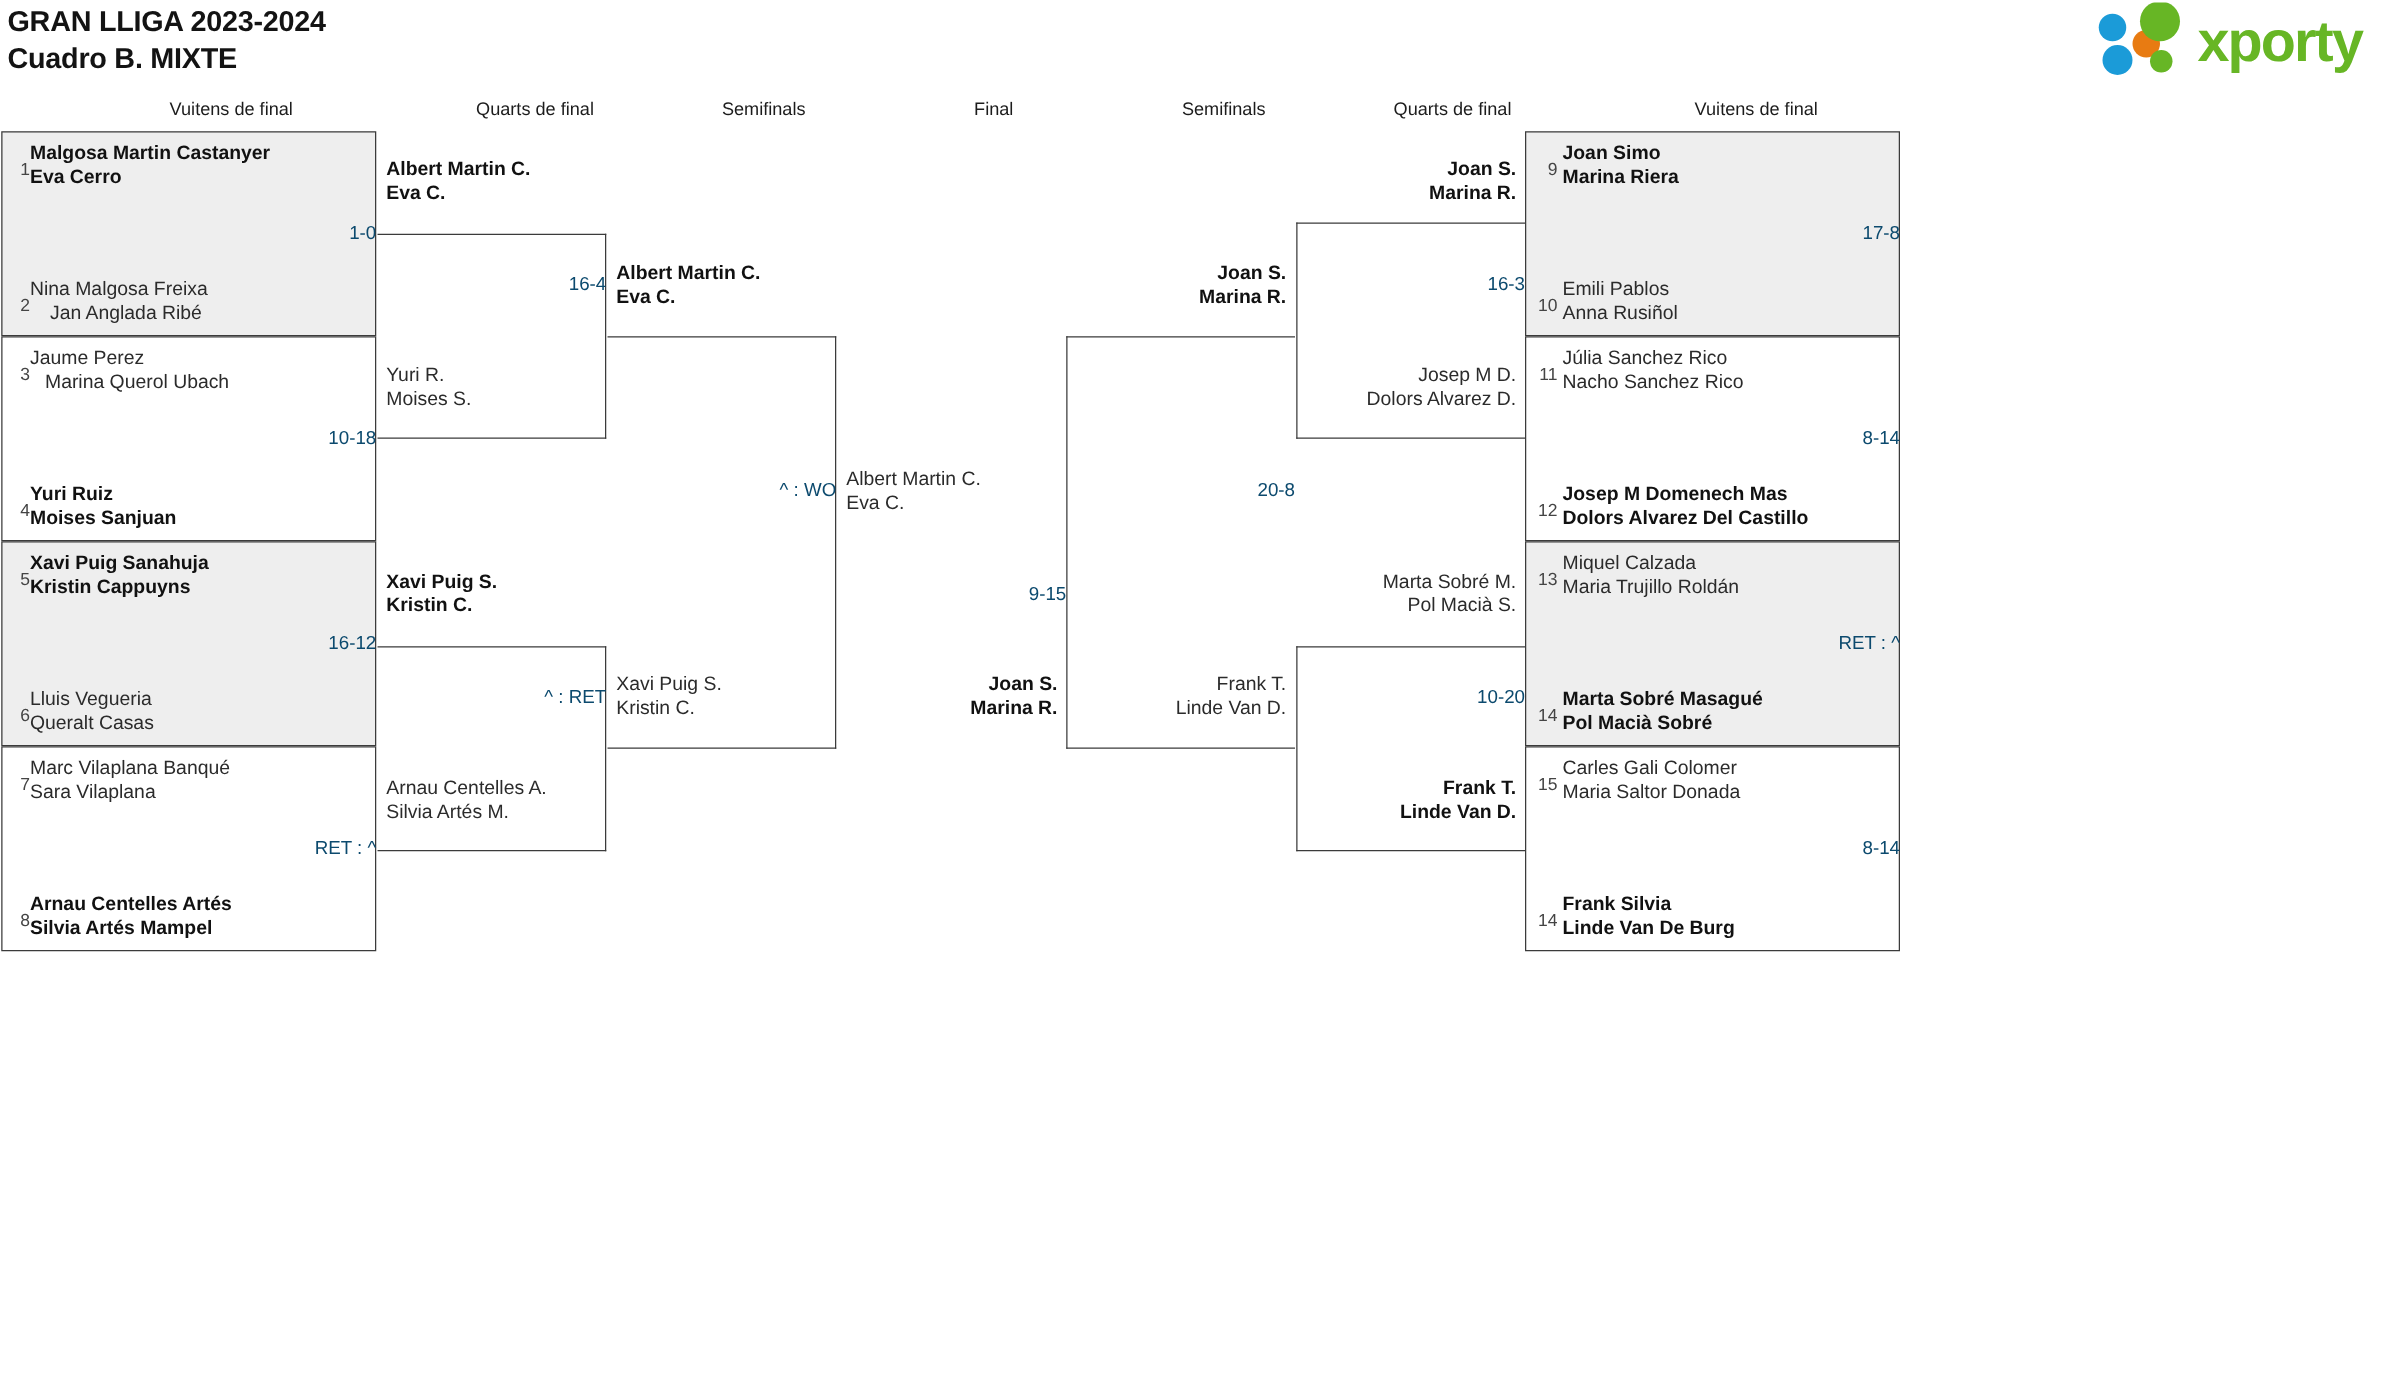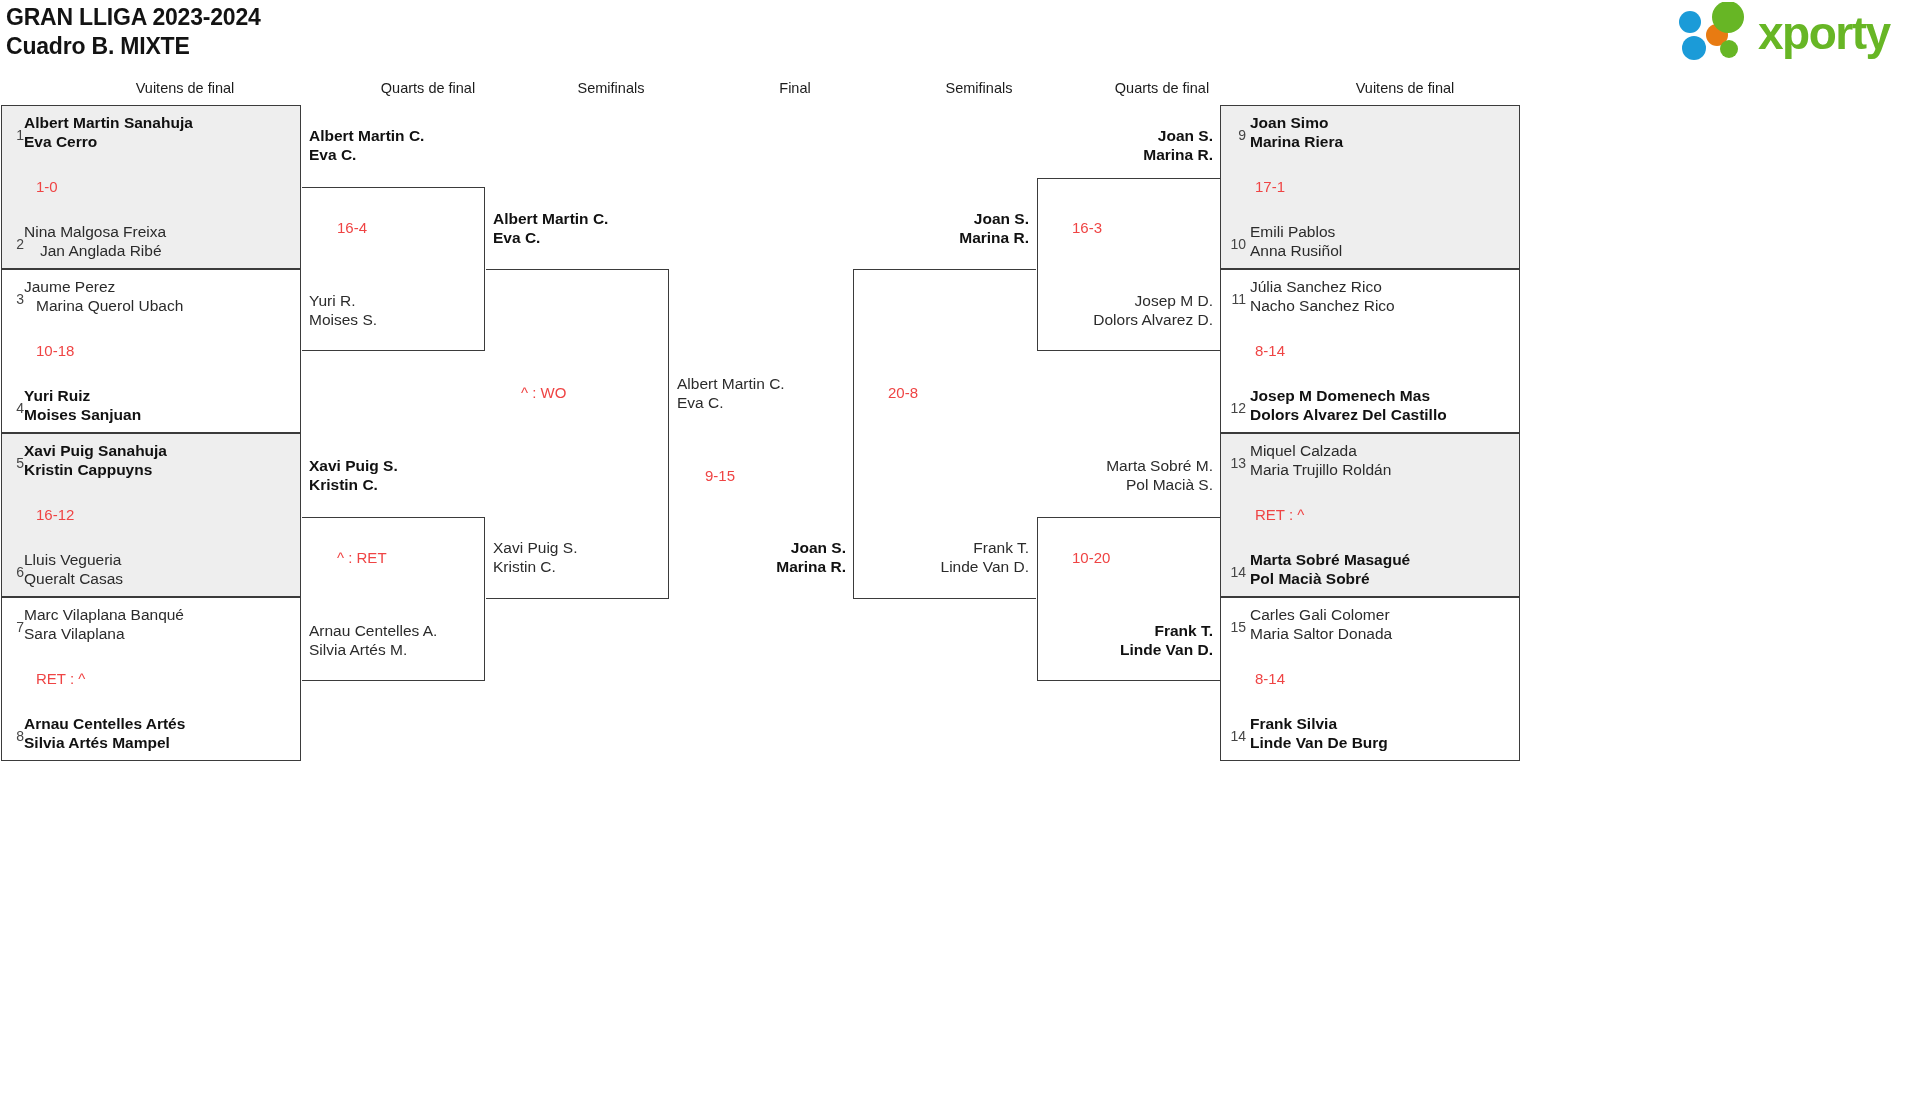--- a/index.html
+++ b/index.html
@@ -83,24 +83,23 @@
     white-space: nowrap;
   }
   .team.win {
     font-weight: 700;
     color: #111;
   }
   .team.right { text-align: right; }
   .score {
     position: absolute;
     font-size: 15px;
-    color: #ef4444;
+    color: #0c4a6e;
     white-space: nowrap;
-    text-align: left;
-    margin-left: 35px;
+    text-align: right;
   }
 
   
   .connector {
     position: absolute;
     box-sizing: border-box;
     border: 1px solid #3b3b3b;
     background: transparent;
   }
   .connector.left-open  { border-left: none; }
@@ -128,21 +127,21 @@
 <div class="round-header" style="left:60px;  width:250px;">Vuitens de final</div>
 <div class="round-header" style="left:303px; width:250px;">Quarts de final</div>
 <div class="round-header" style="left:486px; width:250px;">Semifinals</div>
 <div class="round-header" style="left:670px; width:250px;">Final</div>
 <div class="round-header" style="left:854px; width:250px;">Semifinals</div>
 <div class="round-header" style="left:1037px;width:250px;">Quarts de final</div>
 <div class="round-header" style="left:1280px;width:250px;">Vuitens de final</div>
 
 <div class="slot shaded" style="left:1px; top:105px; width:300px; height:164px;"></div>
 <div class="seed" style="left:2px;  top:128px;">1</div>
-<div class="team win" style="left:24px; top:113px;">Albert Martin Sanahuja</div>
+<div class="team win" style="left:24px; top:113px;">Malgosa Martin Castanyer</div>
 <div class="team win" style="left:24px; top:132px;">Eva Cerro</div>
 <div class="score" style="left:1px; top:178px; width:300px;">1-0</div>
 <div class="seed" style="left:2px;  top:237px;">2</div>
 <div class="team" style="left:24px; top:222px;">Nina Malgosa Freixa</div>
 <div class="team" style="left:40px; top:241px;">Jan Anglada Ribé</div>
 
 <div class="slot plain" style="left:1px; top:269px; width:300px; height:164px;"></div>
 <div class="seed" style="left:2px;  top:292px;">3</div>
 <div class="team" style="left:24px; top:277px;">Jaume Perez</div>
 <div class="team" style="left:24px; top:296px;margin-left:12px;">Marina Querol Ubach</div>
@@ -214,21 +213,21 @@
 <div class="team right" style="left:1037px; top:456px; width:176px;">Marta Sobré M.</div>
 <div class="team right" style="left:1037px; top:475px; width:176px;">Pol Macià S.</div>
 <div class="score" style="left:1037px; top:549px; width:183px;">10-20</div>
 <div class="team win right" style="left:1037px; top:621px; width:176px;">Frank T.</div>
 <div class="team win right" style="left:1037px; top:640px; width:176px;">Linde Van D.</div>
 
 <div class="slot shaded" style="left:1220px; top:105px; width:300px; height:164px;"></div>
 <div class="seed" style="left:1224px; top:128px;">9</div>
 <div class="team win" style="left:1250px; top:113px;">Joan Simo</div>
 <div class="team win" style="left:1250px; top:132px;">Marina Riera</div>
-<div class="score" style="left:1220px; top:178px; width:300px;">17-1</div>
+<div class="score" style="left:1220px; top:178px; width:300px;">17-8</div>
 <div class="seed" style="left:1224px; top:237px;">10</div>
 <div class="team" style="left:1250px; top:222px;">Emili Pablos</div>
 <div class="team" style="left:1250px; top:241px;">Anna Rusiñol</div>
 
 <div class="slot plain" style="left:1220px; top:269px; width:300px; height:164px;"></div>
 <div class="seed" style="left:1224px; top:292px;">11</div>
 <div class="team" style="left:1250px; top:277px;">Júlia Sanchez Rico</div>
 <div class="team" style="left:1250px; top:296px;">Nacho Sanchez Rico</div>
 <div class="score" style="left:1220px; top:342px; width:300px;">8-14</div>
 <div class="seed" style="left:1224px; top:401px;">12</div>

